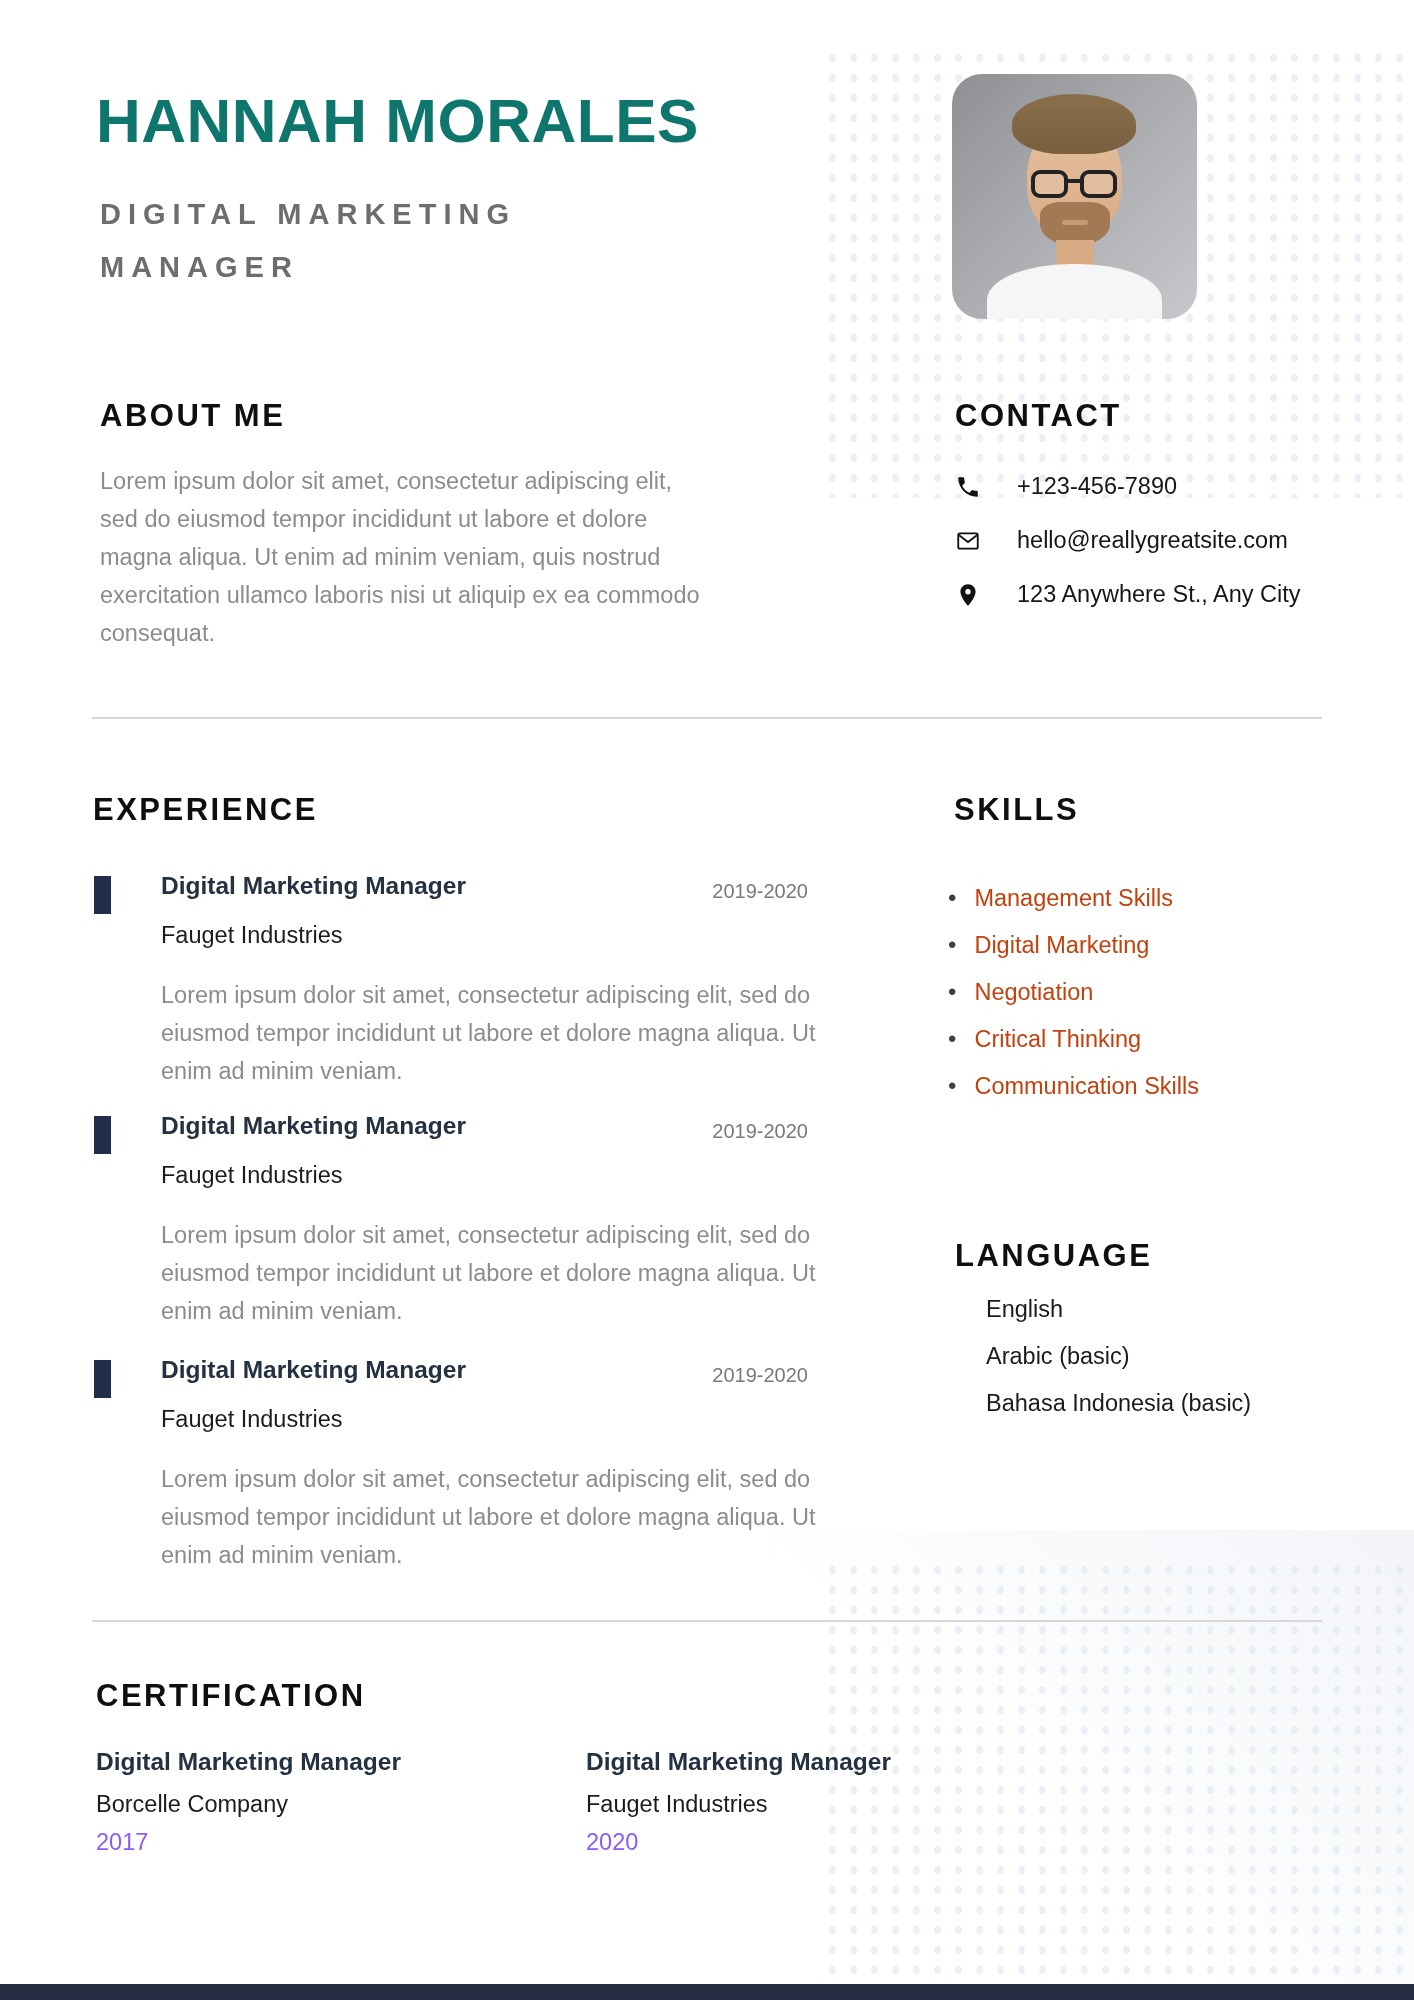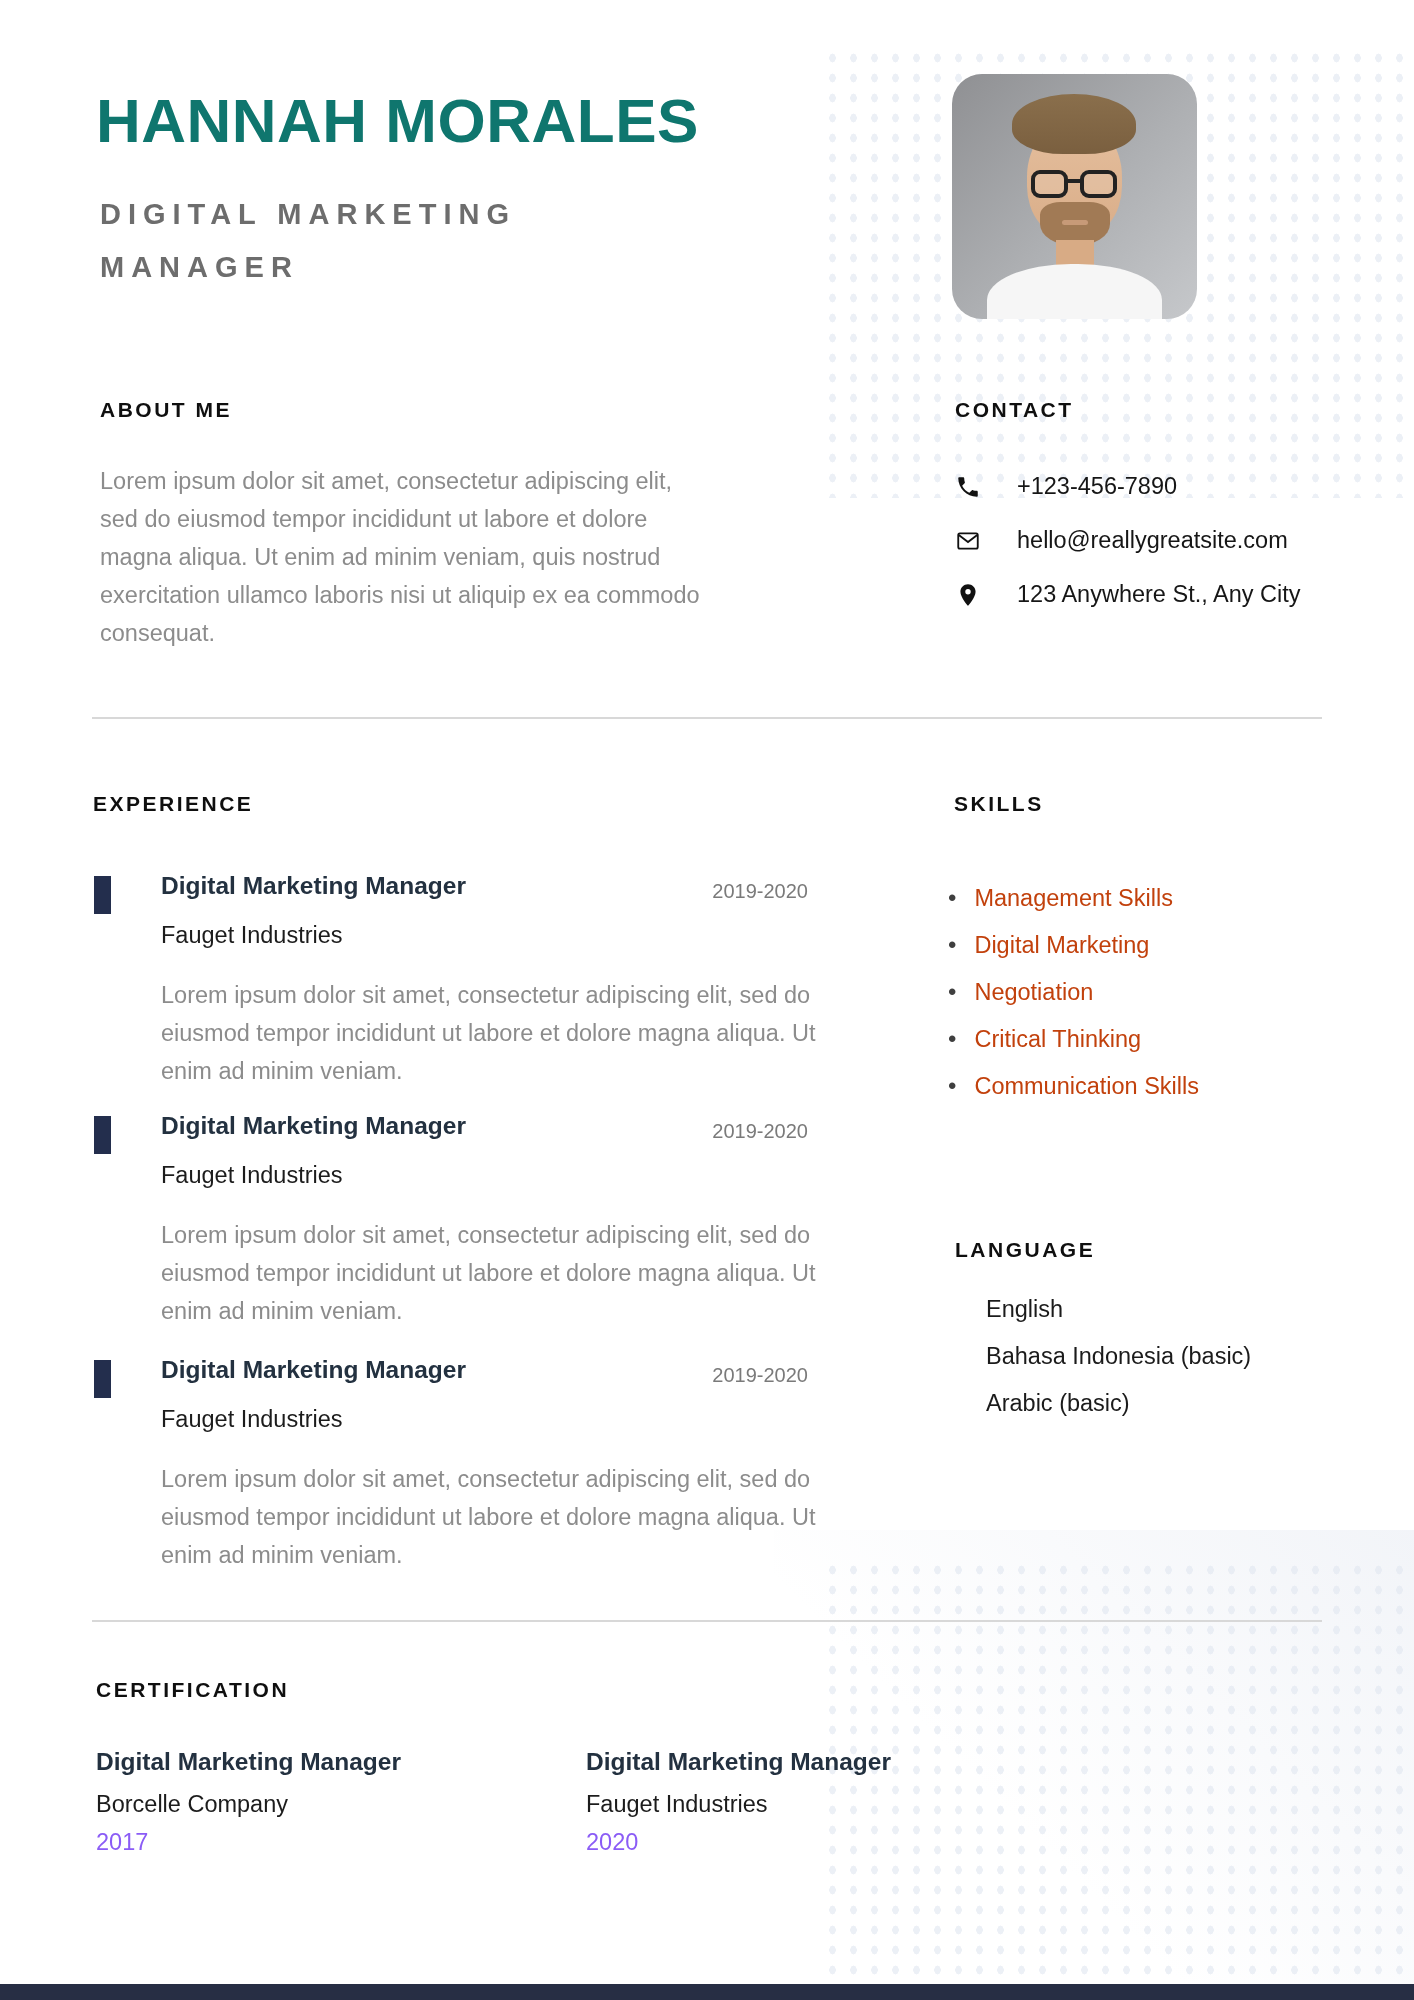--- a/index.html
+++ b/index.html
@@ -40,21 +40,21 @@
   .photo .mouth { position:absolute; left:110px; top:146px; width:26px; height:5px;
            background:#c79a78; border-radius:3px; }
   .photo .lens { position:absolute; top:96px; width:37px; height:28px;
            border:4px solid #222; border-radius:9px; background:rgba(255,255,255,.12); }
   .photo .lens.l { left:79px; } .photo .lens.r { left:128px; }
   .photo .bridge { position:absolute; left:114px; top:105px; width:16px; height:4px; background:#222; }
   .photo .neck { position:absolute; left:104px; top:166px; width:38px; height:32px; background:#d8ab85; }
   .photo .shirt { position:absolute; left:35px; top:190px; width:175px; height:75px;
            background:#f6f6f6; border-radius:48% 48% 0 0; }
   
-  .h-section { position:absolute; font-size:21px; font-weight:bold; letter-spacing:2.5px; color:#0f0f0f; }
+  .h-section { position:absolute; font-size:31px; font-weight:bold; letter-spacing:2.5px; color:#0f0f0f; }
   
   .about-body { position:absolute; left:100px; top:462px; width:615px;
            font-size:23.5px; line-height:38px; color:#8c8c8c; }
   .contact-row { position:absolute; left:955px; display:flex; }
   .contact-row .cicon { width:26px; height:26px; flex:0 0 26px; margin-top:2px; }
   .contact-row .ctext { margin-left:36px; font-size:23.5px; line-height:29px; color:#161616; }
   .contact-row.email .ctext { width:302px; overflow-wrap:anywhere; }
   
   .divider { position:absolute; left:92px; width:1230px; height:2px; background:#d8d8d8; }
   
@@ -187,22 +187,22 @@
       </div>
     <div class="skill-row">
         <span class="bullet">•</span>
         <span class="stext">Communication Skills</span>
       </div>
   </div>
 
   <div class="h-section" style="left:955px; top:1238px;">LANGUAGE</div>
   <div class="lang-list">
     <div class="lang-row">English</div>
+    <div class="lang-row">Arabic (basic)</div>
     <div class="lang-row">Bahasa Indonesia (basic)</div>
-    <div class="lang-row">Arabic (basic)</div>
   </div>
 
   <div class="divider" style="top:1620px;"></div>
 
   <div class="h-section" style="left:96px; top:1678px;">CERTIFICATION</div>
 
   <div class="cert-entry" style="left:96px;">
     <div class="cert-title">Digital Marketing Manager</div>
     <div class="cert-company">Borcelle Company</div>
     <div class="cert-year">2017</div>

